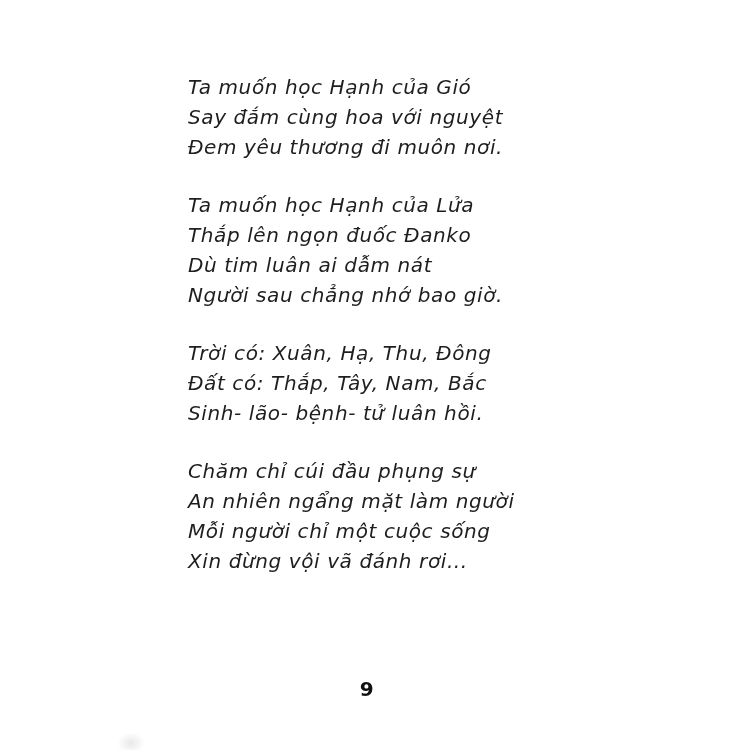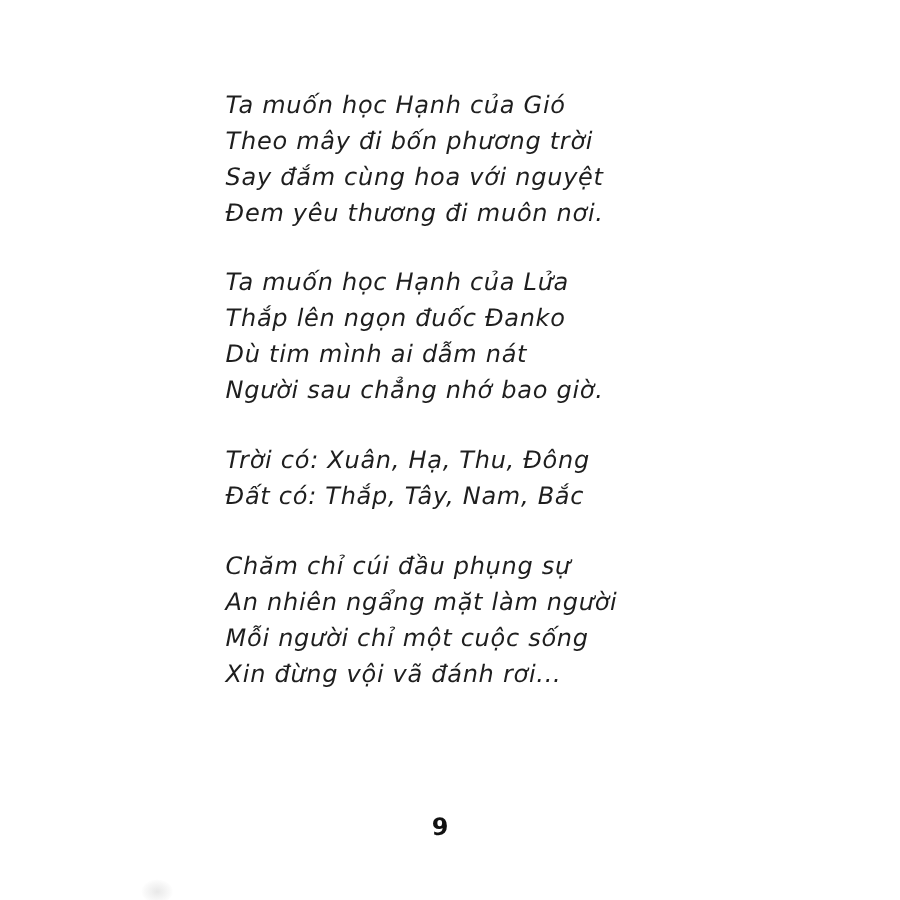--- a/index.html
+++ b/index.html
@@ -57,35 +57,35 @@
 </style>
 </head>
 <body>
 
 <div class="page">
 
   <div class="poem">
 
     <div class="stanza">
       <p class="line">Ta muốn học Hạnh của Gió</p>
-      <p class="line">Theo mây đi bốn phương trời</p>
       <p class="line">Say đắm cùng hoa với nguyệt</p>
       <p class="line">Đem yêu thương đi muôn nơi.</p>
     </div>
 
     <div class="stanza">
       <p class="line">Ta muốn học Hạnh của Lửa</p>
       <p class="line">Thắp lên ngọn đuốc Đanko</p>
-      <p class="line">Dù tim mình ai dẫm nát</p>
+      <p class="line">Dù tim luân ai dẫm nát</p>
       <p class="line">Người sau chẳng nhớ bao giờ.</p>
     </div>
 
     <div class="stanza">
       <p class="line">Trời có: Xuân, Hạ, Thu, Đông</p>
       <p class="line">Đất có: Thắp, Tây, Nam, Bắc</p>
+      <p class="line">Sinh- lão- bệnh- tử luân hồi.</p>
     </div>
 
     <div class="stanza">
       <p class="line">Chăm chỉ cúi đầu phụng sự</p>
       <p class="line">An nhiên ngẩng mặt làm người</p>
       <p class="line">Mỗi người chỉ một cuộc sống</p>
       <p class="line">Xin đừng vội vã đánh rơi...</p>
     </div>
 
   </div>

